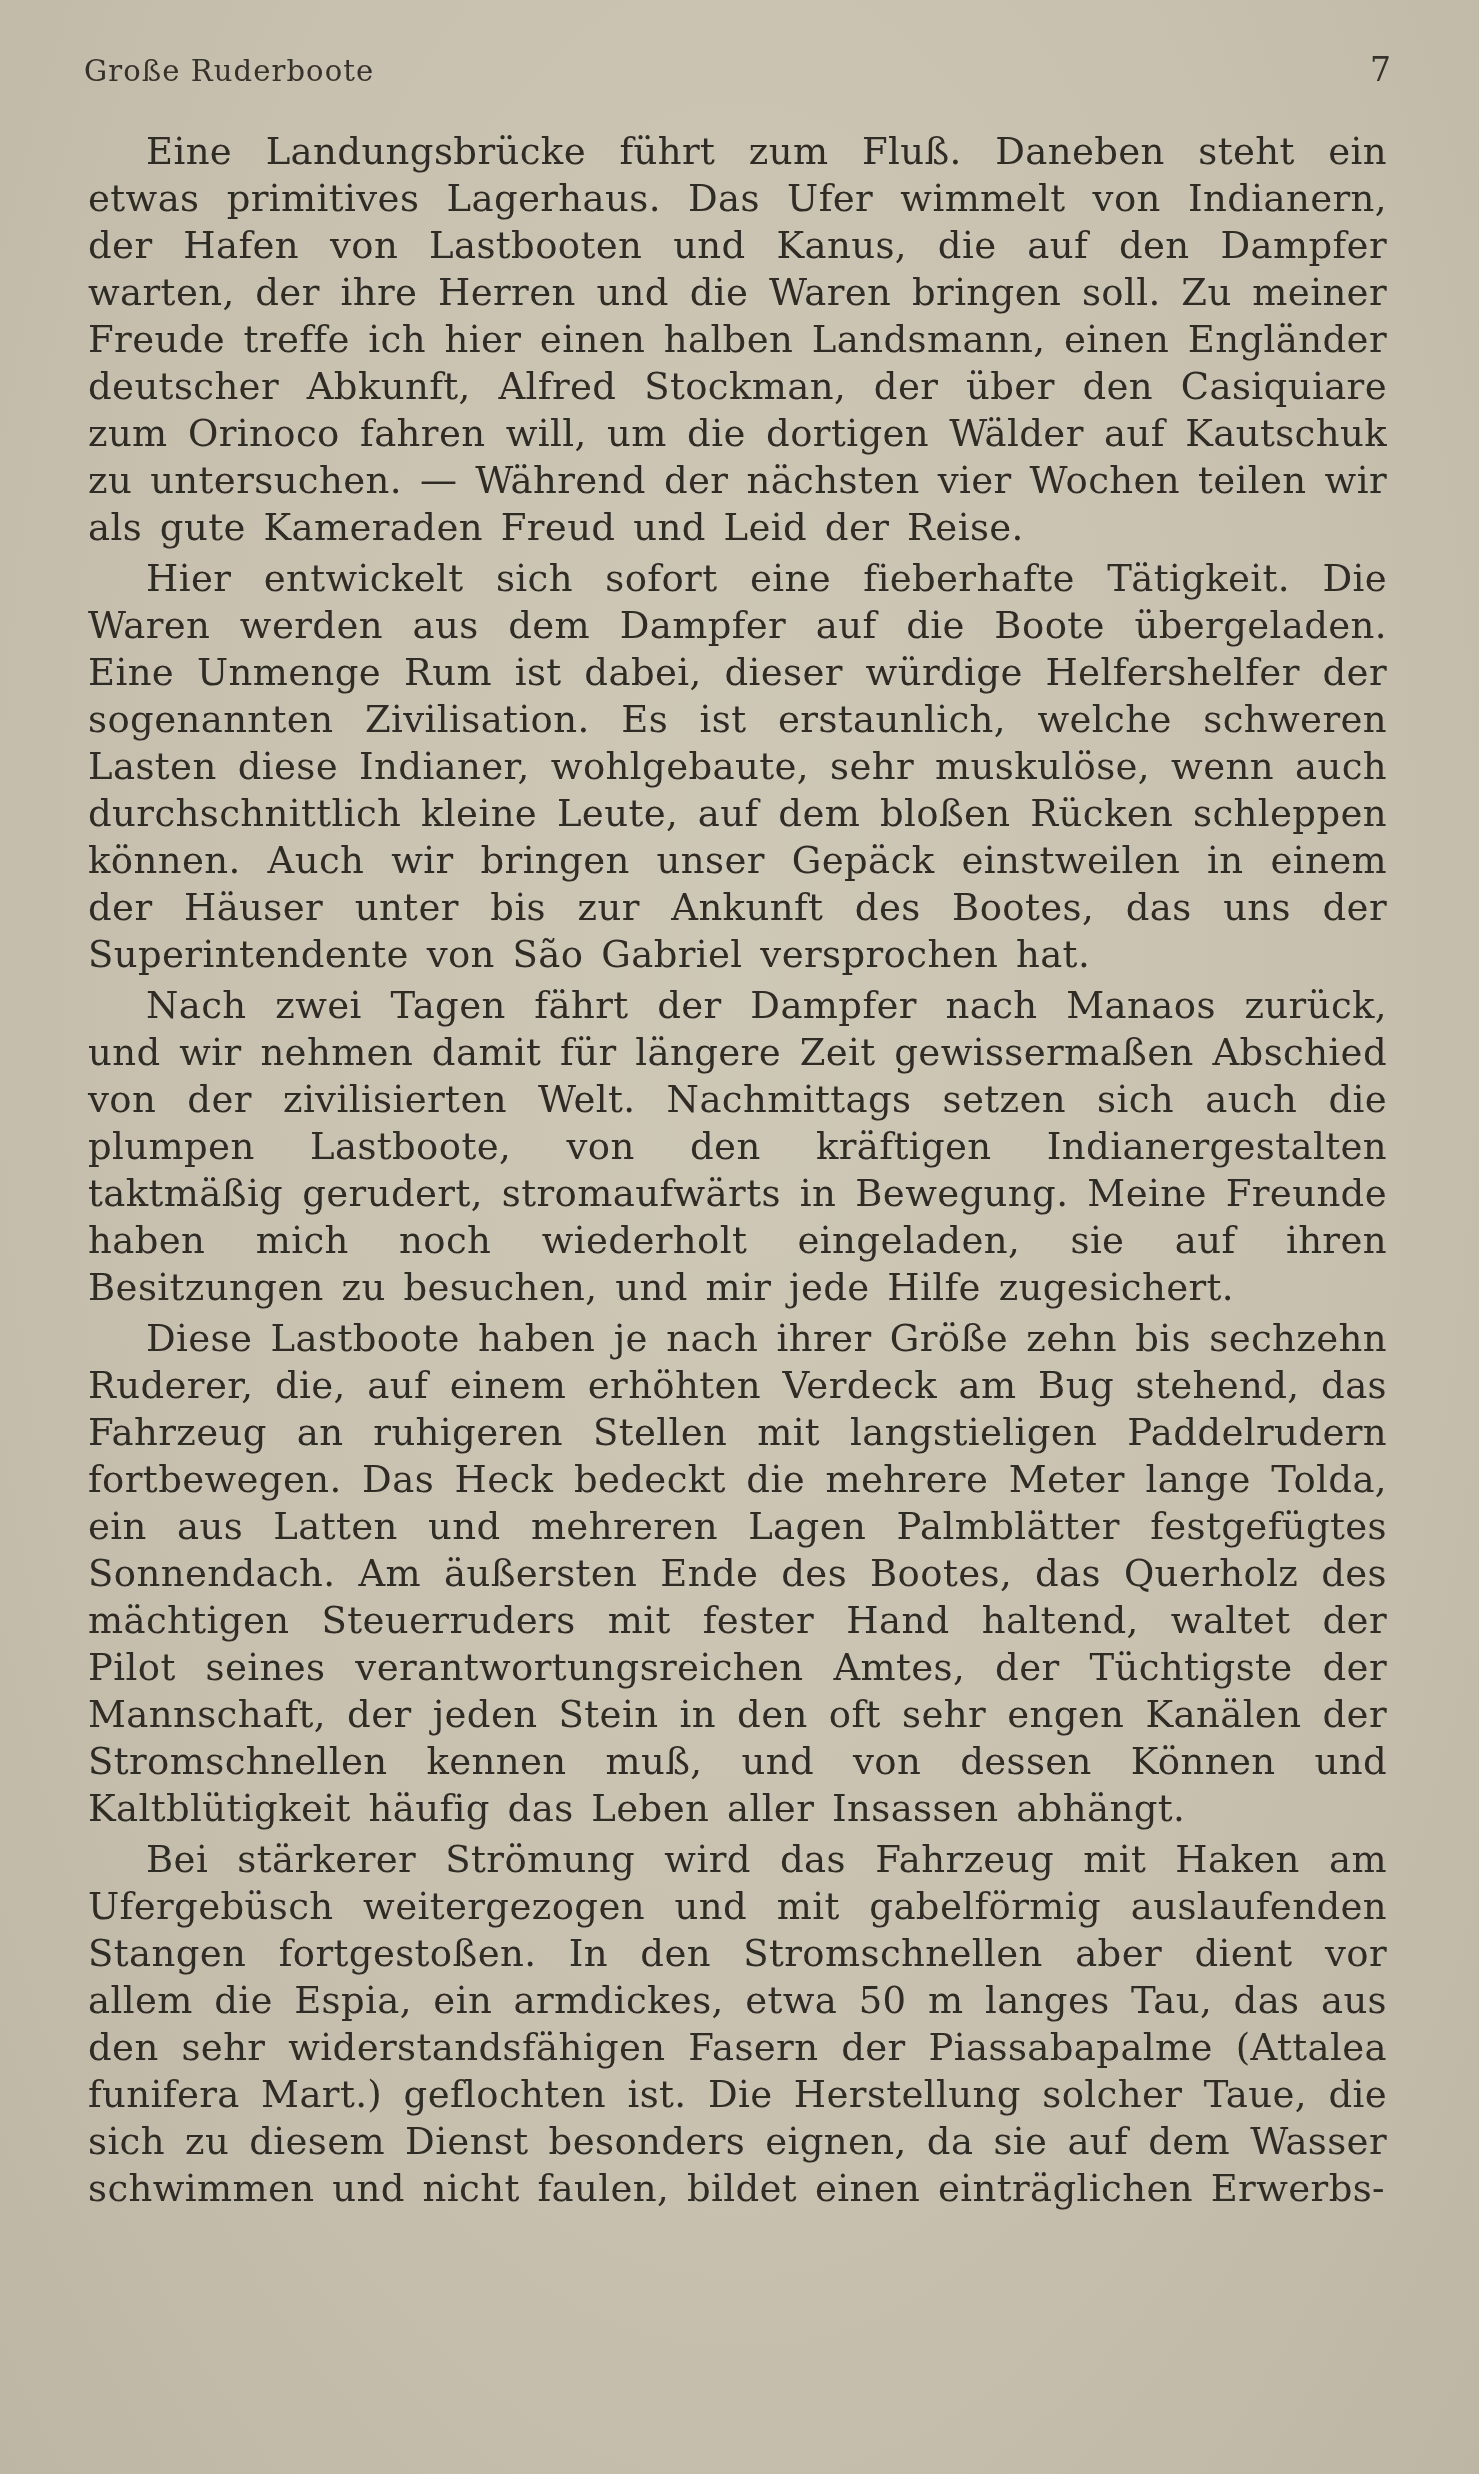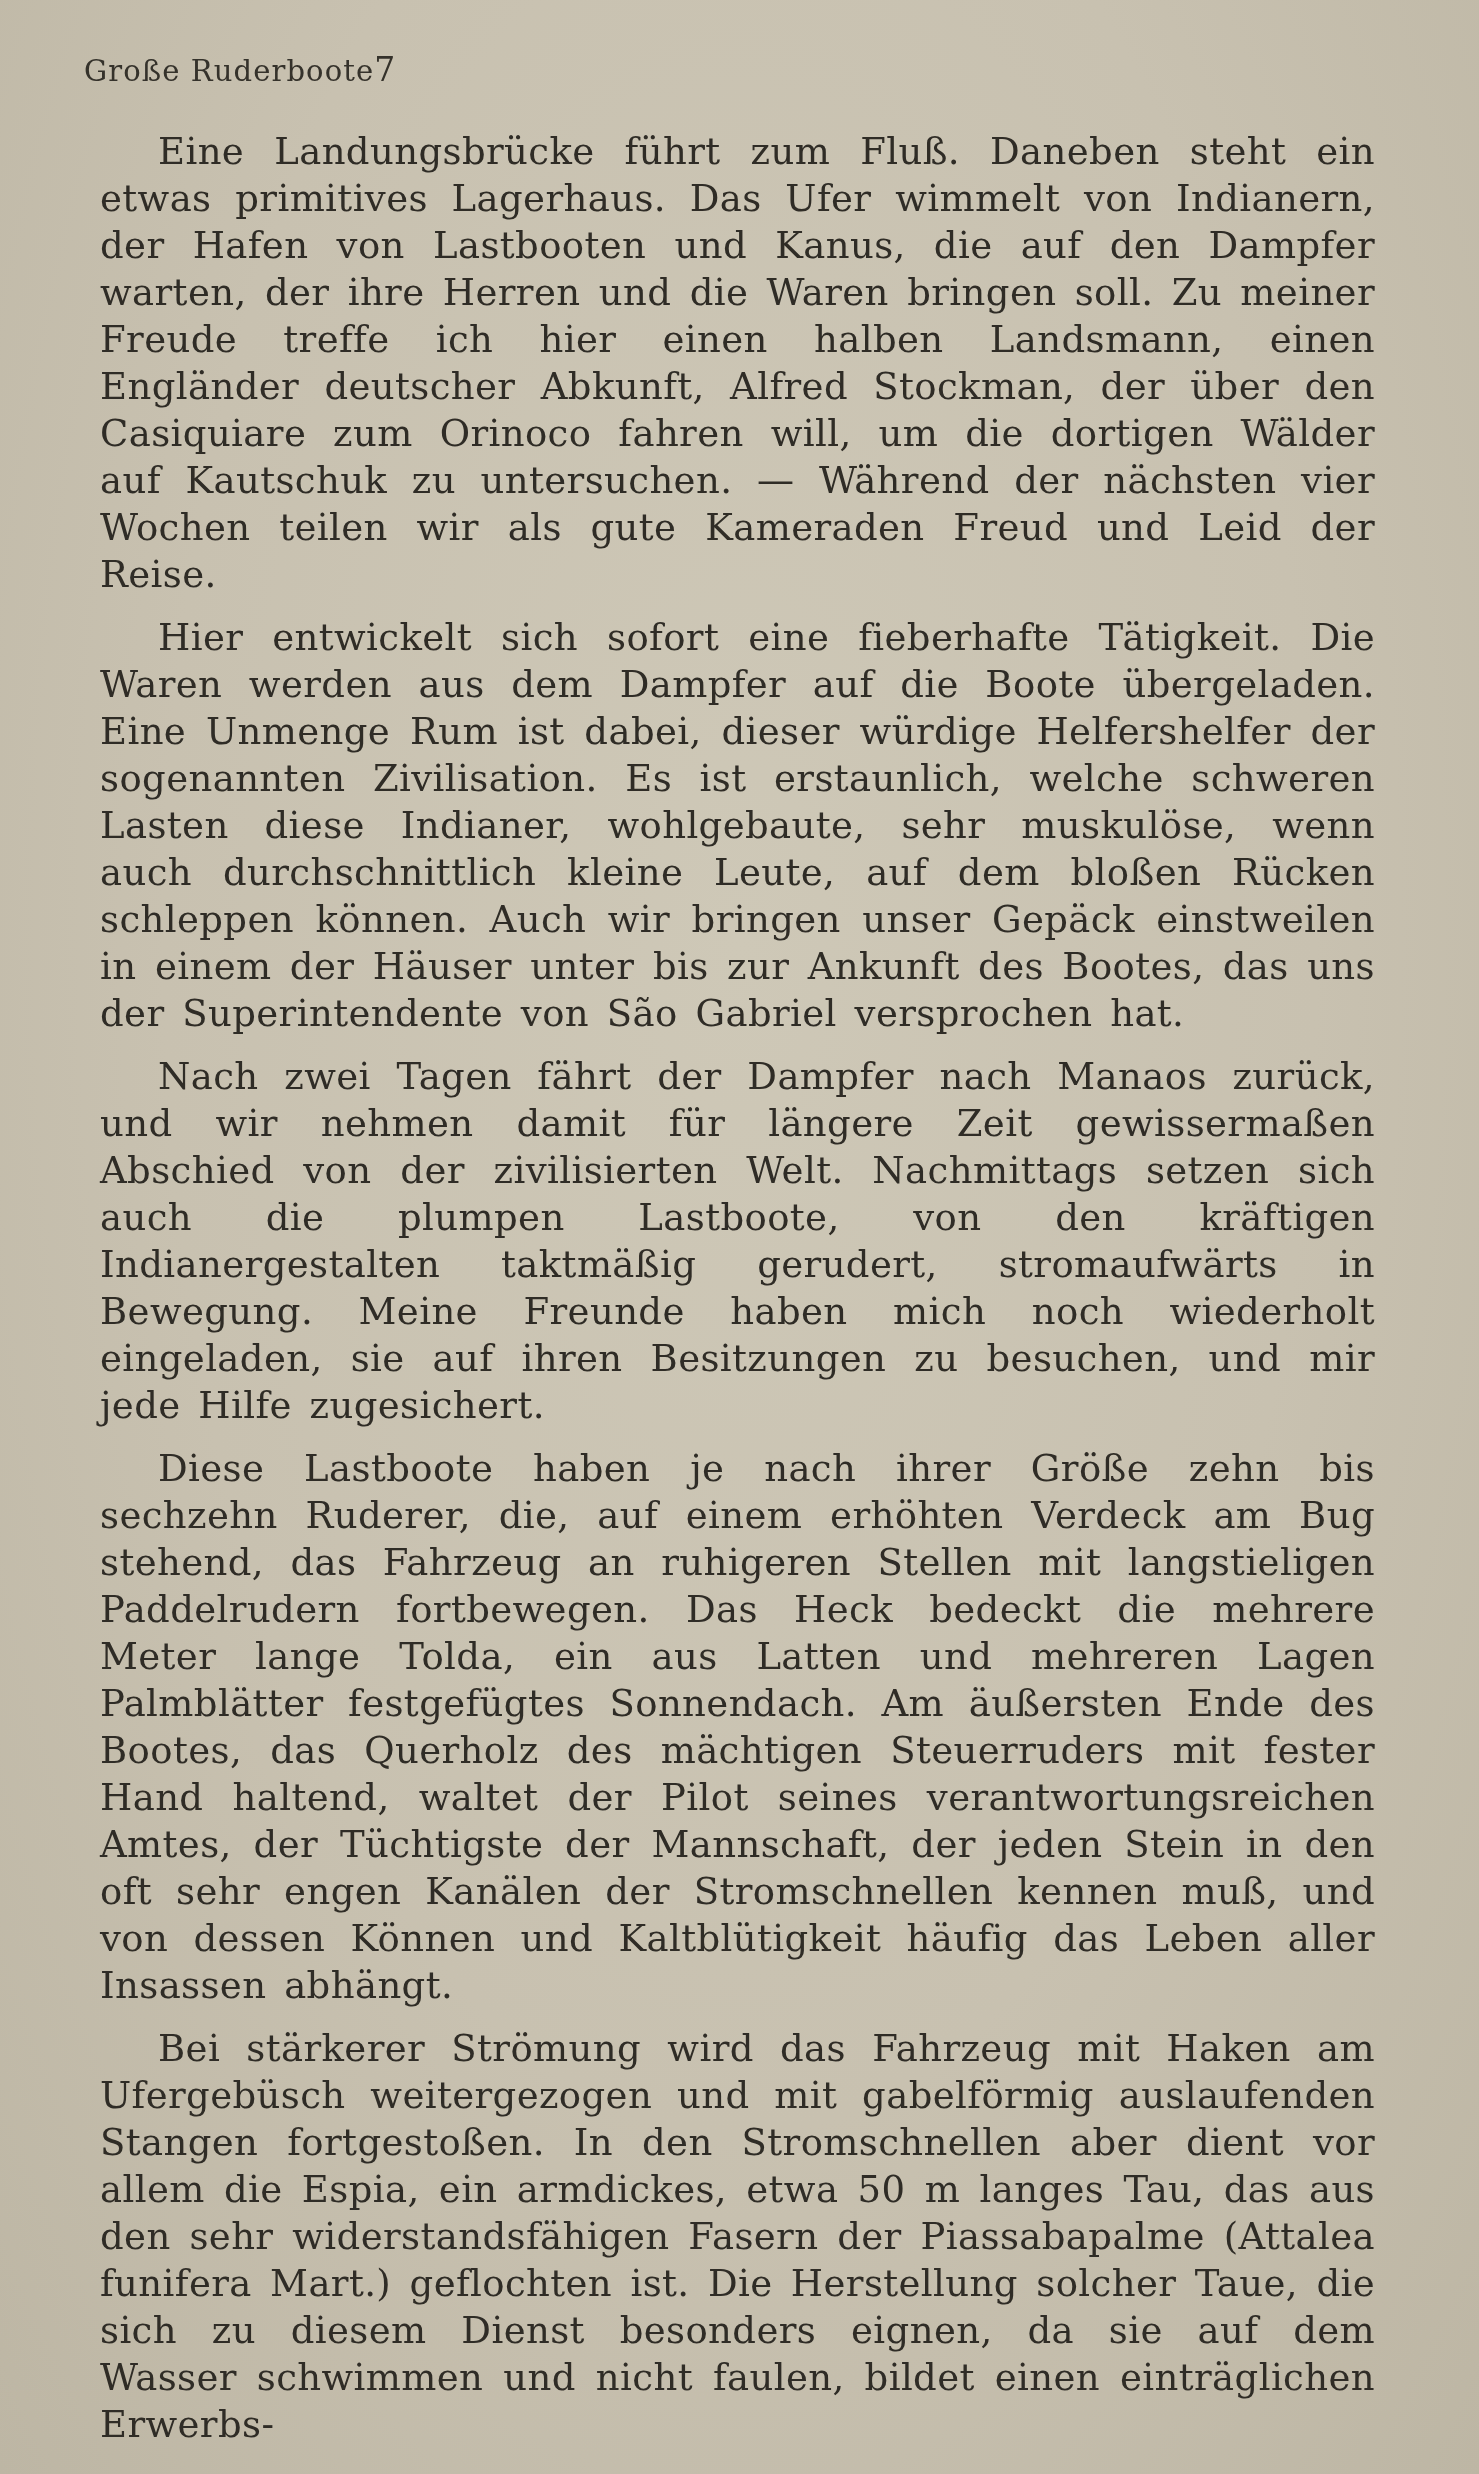--- a/index.html
+++ b/index.html
@@ -15,40 +15,41 @@
     box-sizing: border-box;
     padding: 50px 88px 0 84px;
     background:
       radial-gradient(ellipse at 50% 38%, #cec8b7 0%, #c8c1b0 55%, #bdb6a4 100%);
     color: #302d27;
     font-family: "DejaVu Serif", "Liberation Serif", serif;
     overflow: hidden;
   }
   .running-header {
     display: flex;
+    justify-content: space-between;
     align-items: baseline;
     font-size: 29px;
     letter-spacing: 1.1px;
     color: #35322b;
     margin-bottom: 39px;
   }
   .running-header .page-number {
     font-size: 33px;
     letter-spacing: 0;
   }
   .text-block {
     font-size: 37px;
     line-height: 47px;
     text-align: justify;
     letter-spacing: 0.4px;
     word-spacing: 5.6px;
     color: #2f2c26;
   }
   .text-block p {
-    margin: 16px;
+    margin: 4px;
     text-indent: 58px;
     hyphens: auto;
   }
 </style>
 </head>
 <body>
 
 <div class="page">
 
   <div class="running-header">

